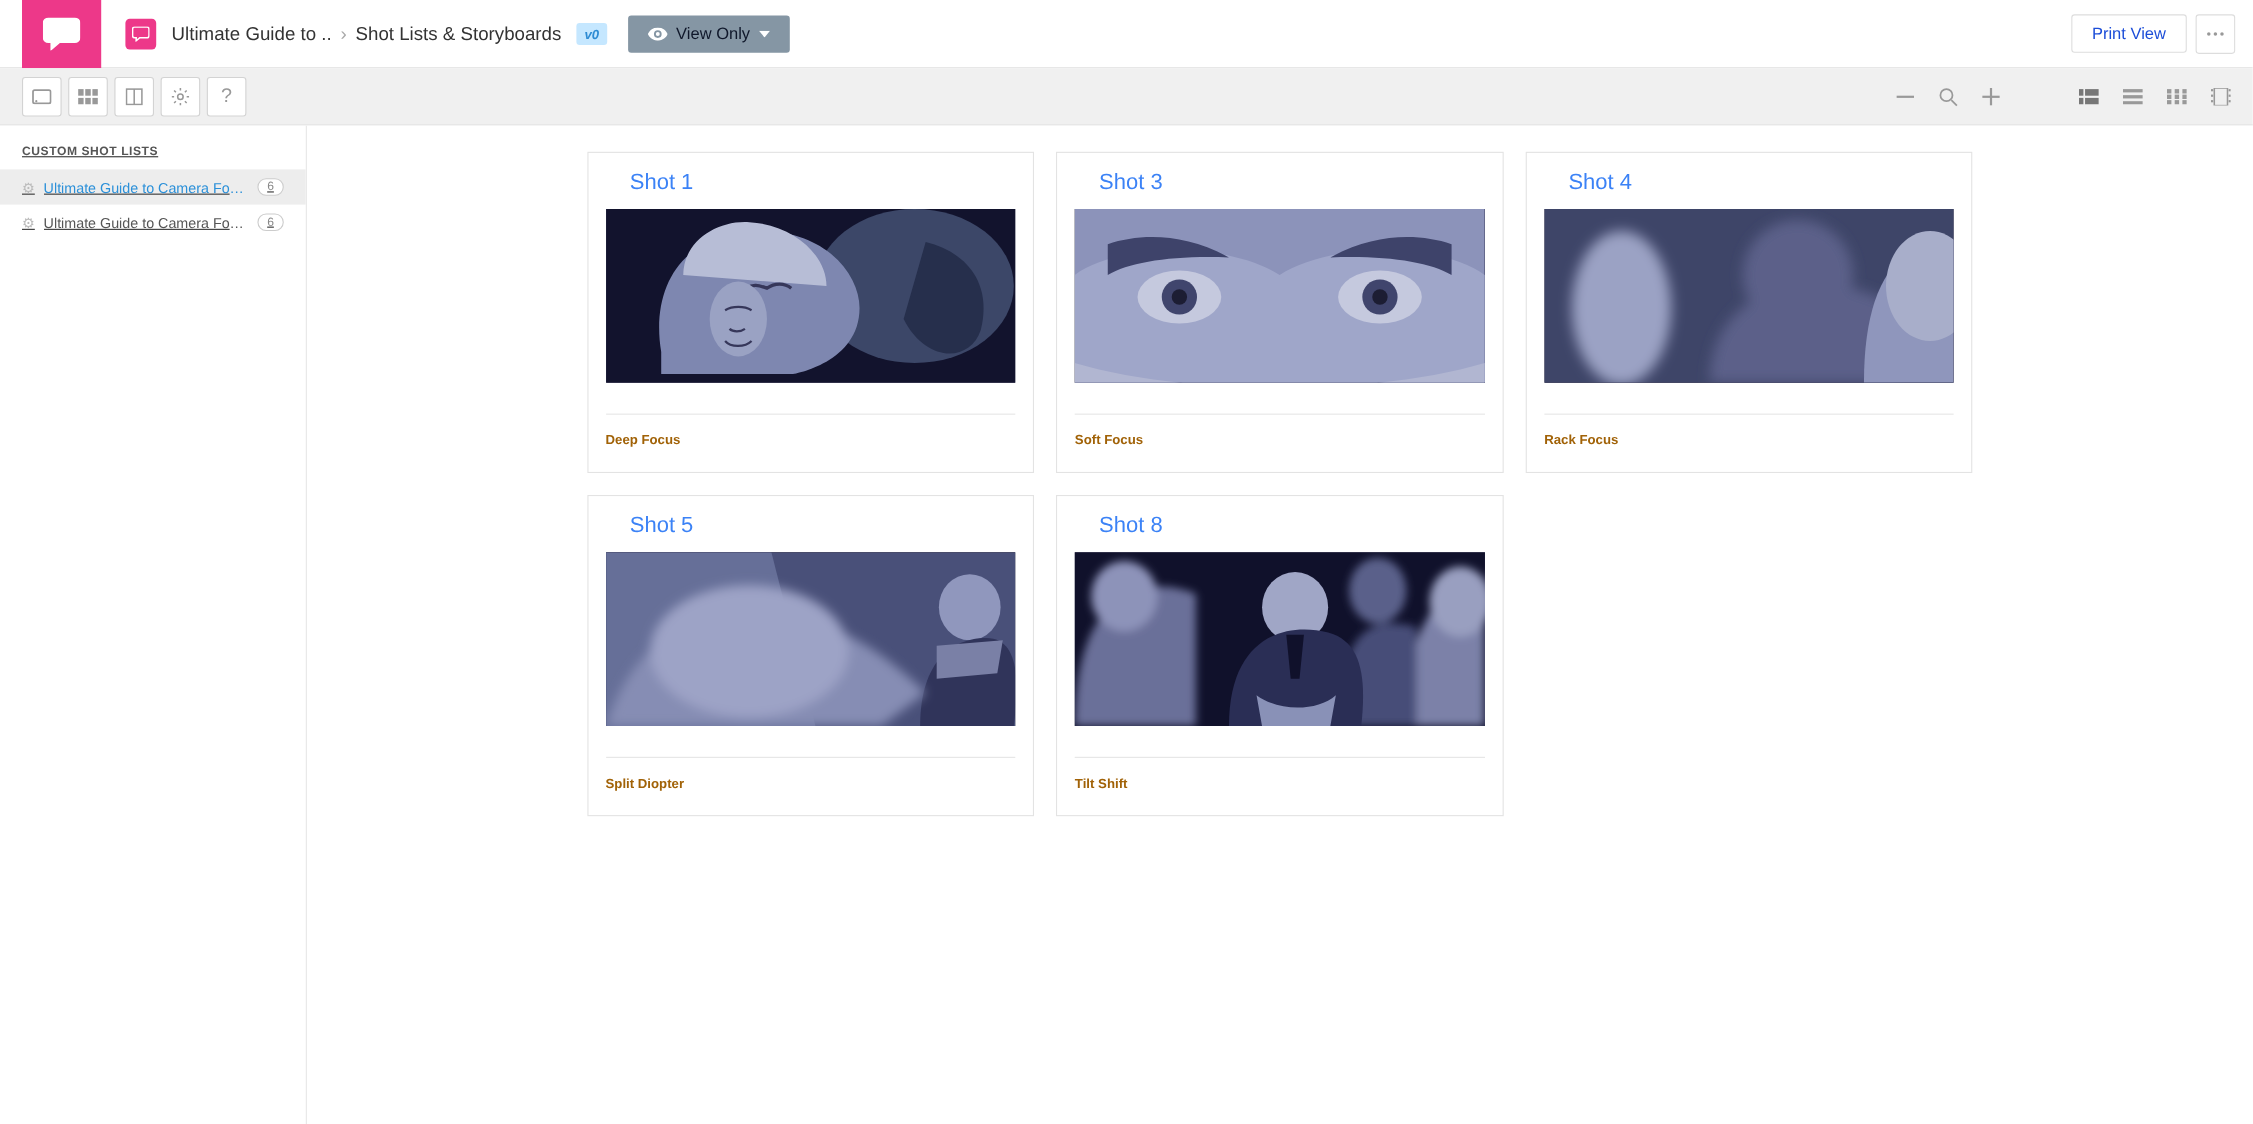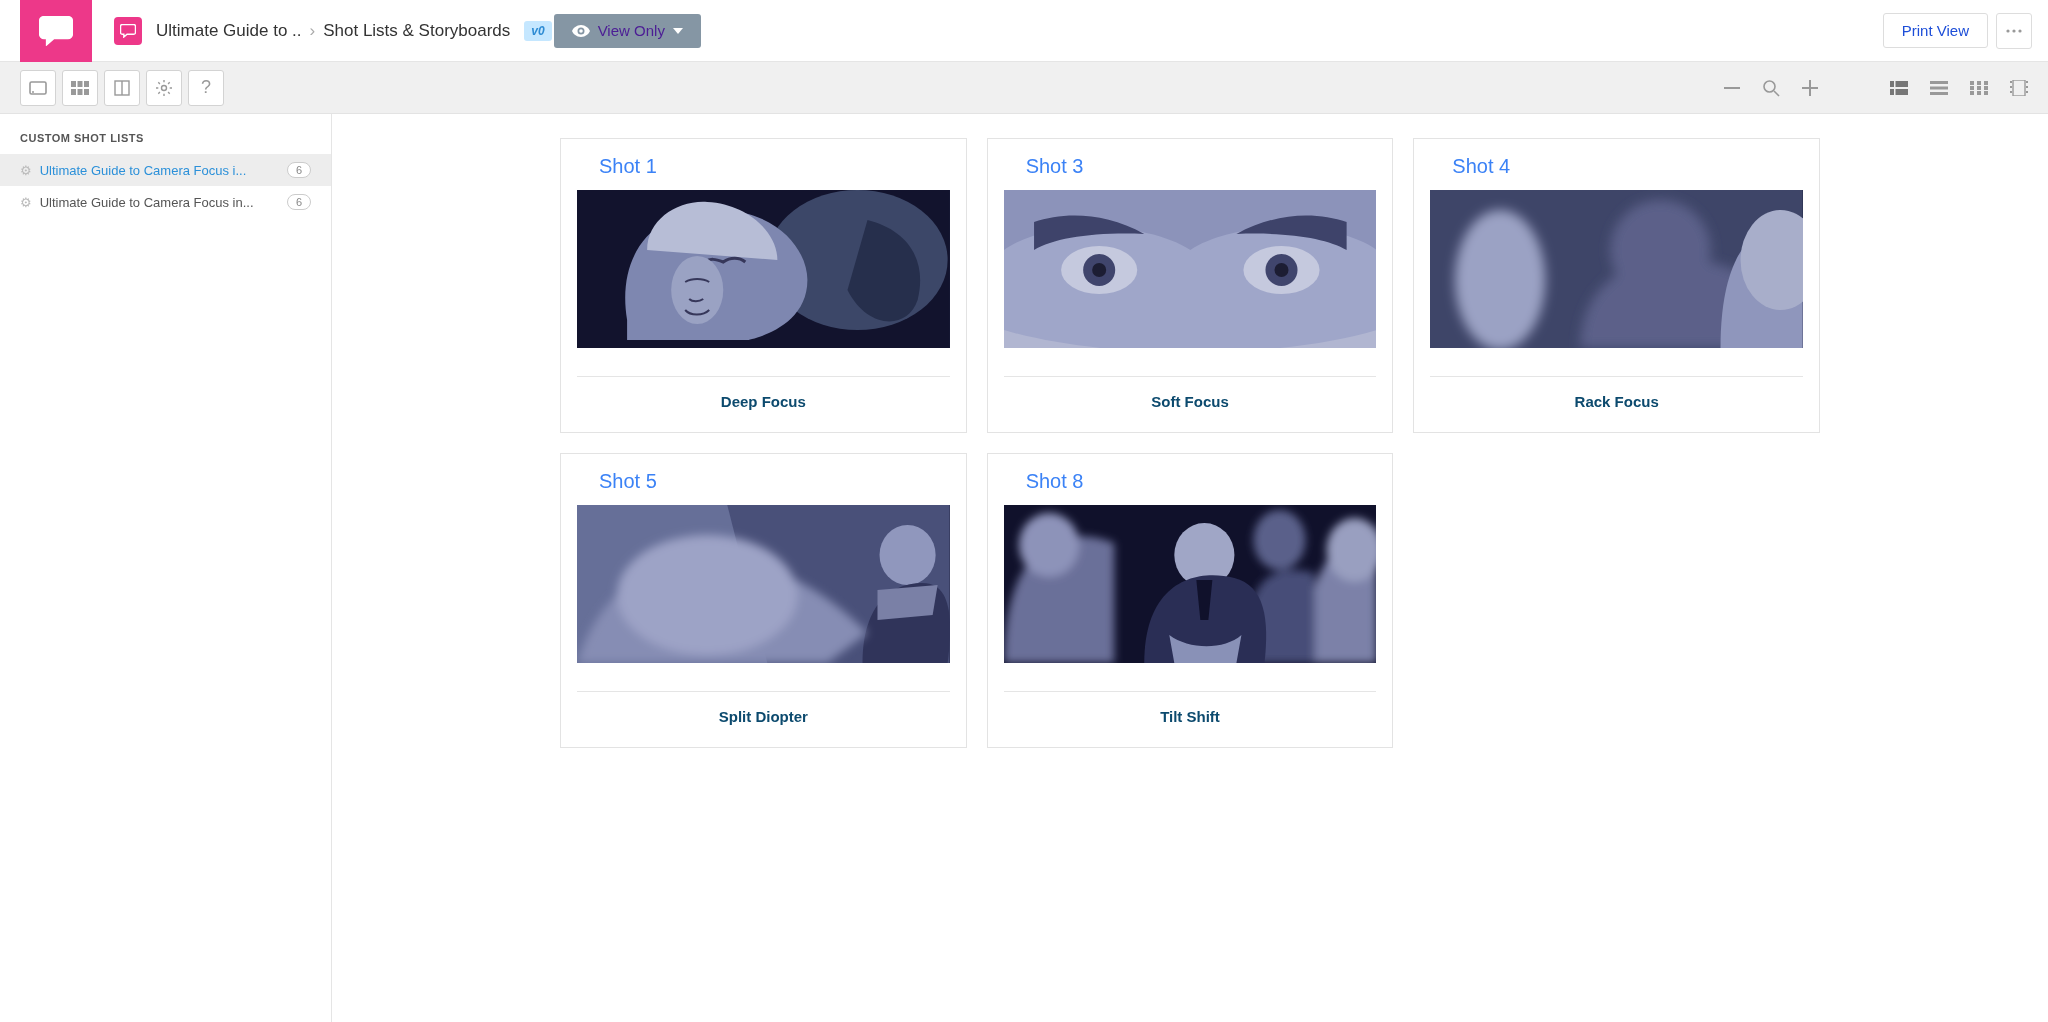--- a/index.html
+++ b/index.html
@@ -7,50 +7,50 @@
   body { display:flex; flex-direction:column; }
 
   
   .header { height:62px; display:flex; align-items:center; border-bottom:1px solid #e5e5e5; background:#fff;padding-left:20px; }
   .logo-box { width:72px; height:62px; background:#ed3889; display:flex; align-items:center; justify-content:center; }
   .logo-small { width:28px; height:28px; background:#ed3889; border-radius:4px; margin-left:22px; display:flex; align-items:center; justify-content:center; }
   .logo-svg { fill:#fff; }
   .breadcrumb { display:flex; align-items:center; gap:8px; margin-left:14px; font-size:17px; color:#333; }
   .chevron { color:#aaa; }
   .tag-v0 { background:#c5e7ff; color:#2d8bd3; font-size:12px; font-weight:600; padding:3px 7px; border-radius:3px; margin-left:6px;font-style:italic; }
-  .view-only-btn { display:flex; align-items:center; gap:8px; background:#8596a4; color:#4c1d95; padding:0 18px; height:34px; border-radius:3px; margin-left:2px; font-size:15px; cursor:pointer; }
+  .view-only-btn { display:flex; align-items:center; gap:8px; background:#8596a4; color:#0f172a; padding:0 18px; height:34px; border-radius:3px; margin-left:19px; font-size:15px; cursor:pointer; }
   .spacer { flex:1; }
   .print-btn { border:1px solid #ddd; background:#fff; color:#1d4ed8; padding:8px 18px; border-radius:3px; font-size:15px; cursor:pointer; margin-right:8px; }
   .more-btn { border:1px solid #ddd; background:#fff; color:#777; width:36px; height:36px; border-radius:3px; display:flex; align-items:center; justify-content:center; cursor:pointer; margin-right:16px; }
 
   
   .toolbar { height:52px; background:#f0f0f0; border-bottom:1px solid #e3e3e3; display:flex; align-items:center; padding:0 20px; }
   .tool-btn { width:36px; height:36px; border:1px solid #d3d3d3; background:#fff; border-radius:3px; display:flex; align-items:center; justify-content:center; margin-right:6px; cursor:pointer; color:#888; }
   .right-tools { display:flex; align-items:center; gap:22px; color:#888; }
   .right-tools .icon-btn { cursor:pointer; display:flex; align-items:center; justify-content:center; }
 
   
   .body-wrap { flex:1; display:flex; overflow:hidden; }
-  .sidebar { width:332px; border-right:1px solid #e5e5e5; background:#fff; overflow-y:auto; }
+  .sidebar { width:279px; border-right:1px solid #e5e5e5; background:#fff; overflow-y:auto;text-decoration:underline; }
   .sb-title { font-size:11px; letter-spacing:0.5px; color:#555; font-weight:700; padding:18px 20px 10px; }
   .sb-item { display:flex; align-items:center; padding:8px 20px; font-size:13px; cursor:pointer; gap:8px; }
   .sb-item.active { background:#ededed; color:#2b90d9; }
   .sb-item .gear { color:#bbb; flex-shrink:0; }
   .sb-item .label { flex:1; white-space:nowrap; overflow:hidden; text-overflow:ellipsis; }
   .sb-item .count { border:1px solid #ccc; color:#888; font-size:11px; border-radius:10px; padding:1px 8px; background:#fff; }
 
   
   .main { flex:1; overflow:auto; padding:24px 20px; background:#fff; }
   .grid { display:grid; grid-template-columns:repeat(3,1fr); gap:20px; max-width:1260px; margin:0 auto; }
   .card { border:1px solid #e3e3e3; background:#fff; padding:16px 16px 22px; }
   .card-title { font-size:20px; color:#3b82f6; font-weight:400; margin:0 0 12px 22px; }
   .thumb { width:100%; height:158px; background:#1d1e3b; overflow:hidden; }
   .thumb svg { width:100%; height:100%; display:block; }
   .divider { border-top:1px solid #e5e5e5; margin:28px 0 16px; }
-  .caption { text-align:center; font-size:15px; font-weight:700; color:#0c4a6e; }
+  .caption { text-align:left; font-size:12px; font-weight:700; color:#a16207; }
 </style>
 </head>
 <body>
 
 <div class="header">
   <div class="logo-box">
     <svg width="34" height="30" viewBox="0 0 34 30">
         <path class="logo-svg" d="M29 1H5C2.8 1 1 2.8 1 5v13c0 2.2 1.8 4 4 4h3v6l7-6h14c2.2 0 4-1.8 4-4V5c0-2.2-1.8-4-4-4z" fill="none" stroke="#fff" stroke-width="2.3"></path>
         <path d="M8 9h18M8 14h12" stroke="#fff" stroke-width="2.3" stroke-linecap="round"></path>
       </svg>

